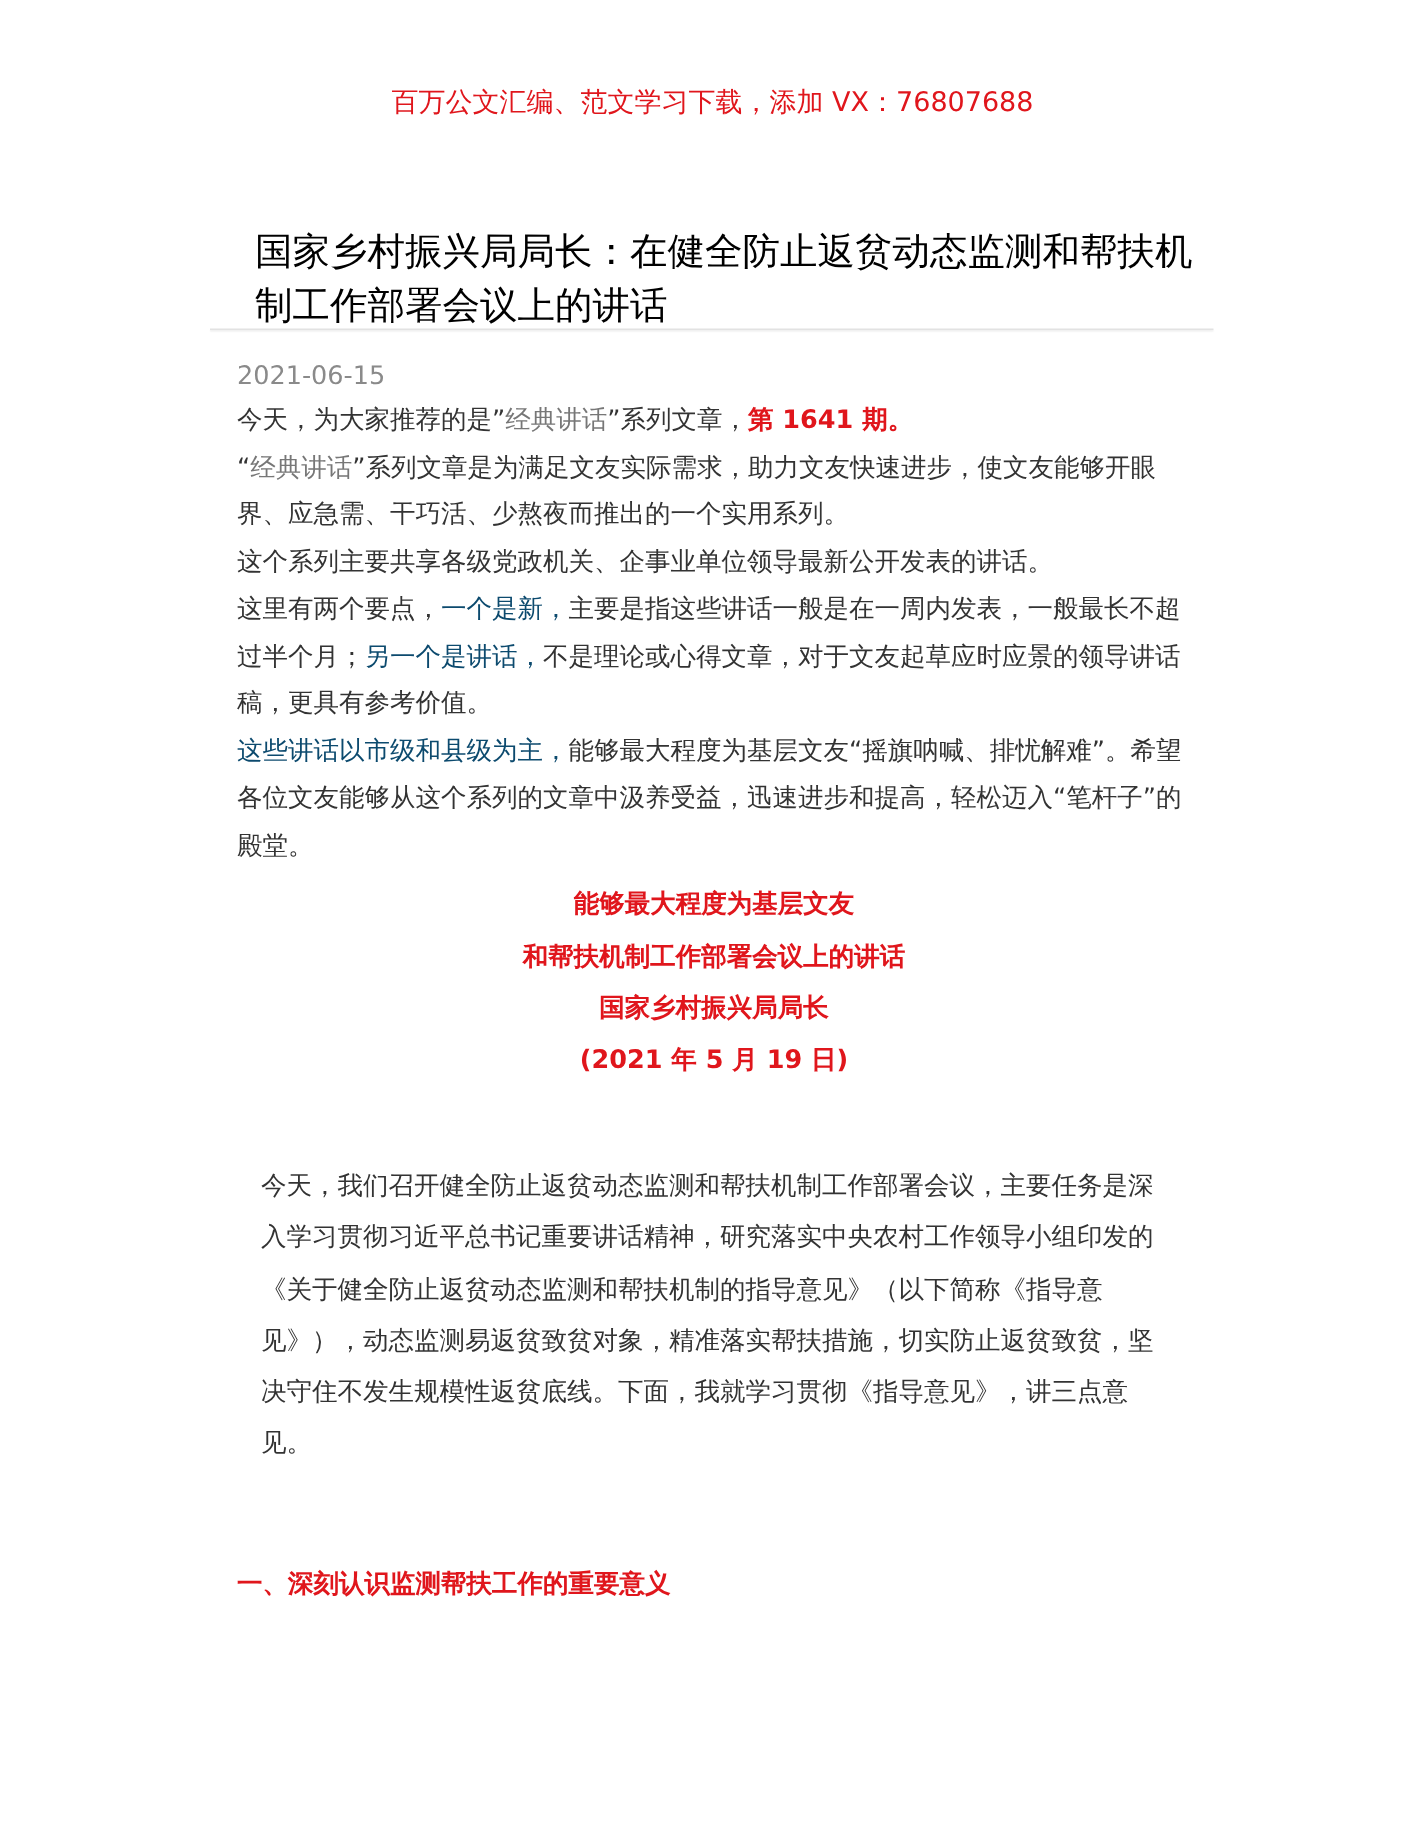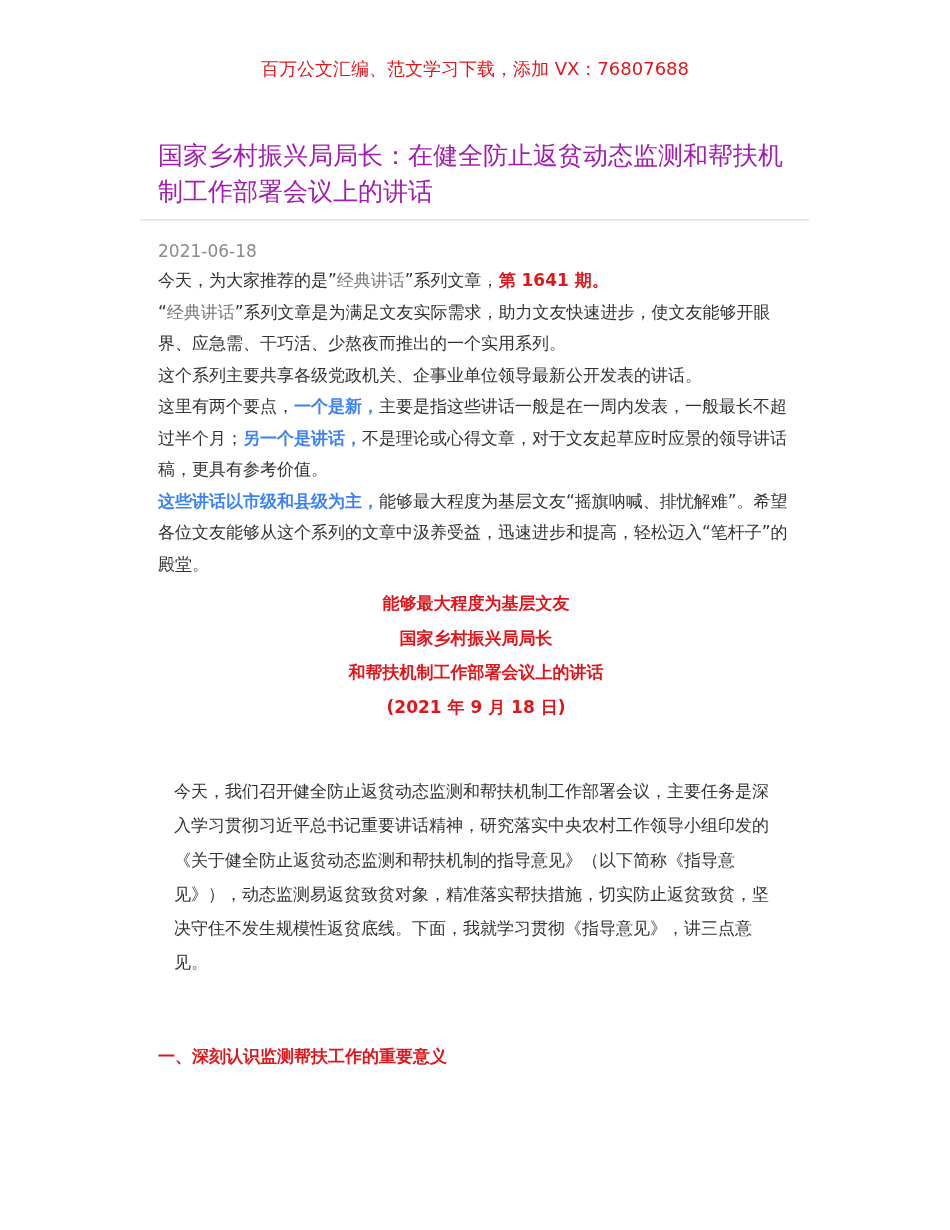--- a/index.html
+++ b/index.html
@@ -1,60 +1,60 @@
 <!DOCTYPE html>
 <html><head>
 <meta charset="utf-8">
 <style>
   html, body { margin: 0; padding: 0; background: #ffffff; }
   body { width: 950px; height: 1230px; position: relative; overflow: hidden;
          font-family: "DejaVu Sans", "Liberation Sans", sans-serif; color: #333333; }
   .banner { position: absolute; top: 55px; left: 0; width: 950px; text-align: center;
             color: #e0161c; font-size: 18px; line-height: 28px; }
   .title { position: absolute; top: 138px; left: 158px; width: 640px;
-           font-size: 25px; line-height: 36px; color: #a21caf; margin: 0; font-weight: normal; }
+           font-size: 25px; line-height: 36px; color: #000000; margin: 12px; font-weight: normal; }
   .divider { position: absolute; top: 219px; left: 140px; width: 669px; height: 1px;
              background: #e2e2e2; box-shadow: 0 1px 1px #ececec; }
   .date { position: absolute; top: 238px; left: 158px; font-size: 17px; color: #8a8a8a; line-height: 26px; }
   .body { position: absolute; top: 265px; left: 158px; width: 636px; font-size: 17px; line-height: 31.5px; }
   .body p { margin: 0; }
   .quote-gray { color: #777777; }
   .red-bold { color: #e0161c; font-weight: bold; text-align: right; }
-  .b { font-weight: bold; color: #3b82f6; }
+  .b { font-weight: normal; color: #0c4a6e; }
   .speech-head { position: absolute; top: 586px; left: 158px; width: 636px; text-align: center;
                  color: #e0161c; font-weight: bold; font-size: 17px; line-height: 34.5px; }
   .speech-head div { margin: 0; }
   .speech { position: absolute; top: 758px; left: 158px; width: 636px; font-size: 17px; line-height: 34.3px; }
   .speech p { margin: 16px; }
   .section { position: absolute; top: 1002px; left: 158px; color: #e0161c; font-weight: bold;
              font-size: 17px; line-height: 28px; margin-top: 40px; }
 </style>
 </head>
 <body>
 
 <div class="banner">百万公文汇编、范文学习下载，添加 VX：76807688</div>
 
 <h1 class="title">国家乡村振兴局局长：在健全防止返贫动态监测和帮扶机制工作部署会议上的讲话</h1>
 
 <div class="divider"></div>
 
-<div class="date">2021-06-18</div>
+<div class="date">2021-06-15</div>
 
 <div class="body">
   <p><span>今天，为大家推荐的是”</span><span class="quote-gray">经典讲话</span><span>”系列文章，</span><span class="red-bold">第 1641 期。</span></p>
   <p><span> “</span><span class="quote-gray">经典讲话</span><span>”系列文章是为满足文友实际需求，助力文友快速进步，使文友能够开眼界、应急需、干巧活、少熬夜而推出的一个实用系列。</span></p>
   <p>这个系列主要共享各级党政机关、企事业单位领导最新公开发表的讲话。</p>
   <p><span>这里有两个要点，</span><span class="b">一个是新，</span><span>主要是指这些讲话一般是在一周内发表，一般最长不超过半个月；</span><span class="b">另一个是讲话，</span><span>不是理论或心得文章，对于文友起草应时应景的领导讲话稿，更具有参考价值。</span></p>
   <p><span class="b">这些讲话以市级和县级为主，</span><span>能够最大程度为基层文友“摇旗呐喊、排忧解难”。希望各位文友能够从这个系列的文章中汲养受益，迅速进步和提高，轻松迈入“笔杆子”的殿堂。</span></p>
 </div>
 
 <div class="speech-head">
   <div>能够最大程度为基层文友</div>
+  <div>和帮扶机制工作部署会议上的讲话</div>
   <div>国家乡村振兴局局长</div>
-  <div>和帮扶机制工作部署会议上的讲话</div>
-  <div>(2021 年 9 月 18 日)</div>
+  <div>(2021 年 5 月 19 日)</div>
 </div>
 
 <div class="speech">
   <p>今天，我们召开健全防止返贫动态监测和帮扶机制工作部署会议，主要任务是深入学习贯彻习近平总书记重要讲话精神，研究落实中央农村工作领导小组印发的《关于健全防止返贫动态监测和帮扶机制的指导意见》（以下简称《指导意见》），动态监测易返贫致贫对象，精准落实帮扶措施，切实防止返贫致贫，坚决守住不发生规模性返贫底线。下面，我就学习贯彻《指导意见》，讲三点意见。</p>
 </div>
 
 <div class="section">一、深刻认识监测帮扶工作的重要意义</div>
 
 </body></html>

